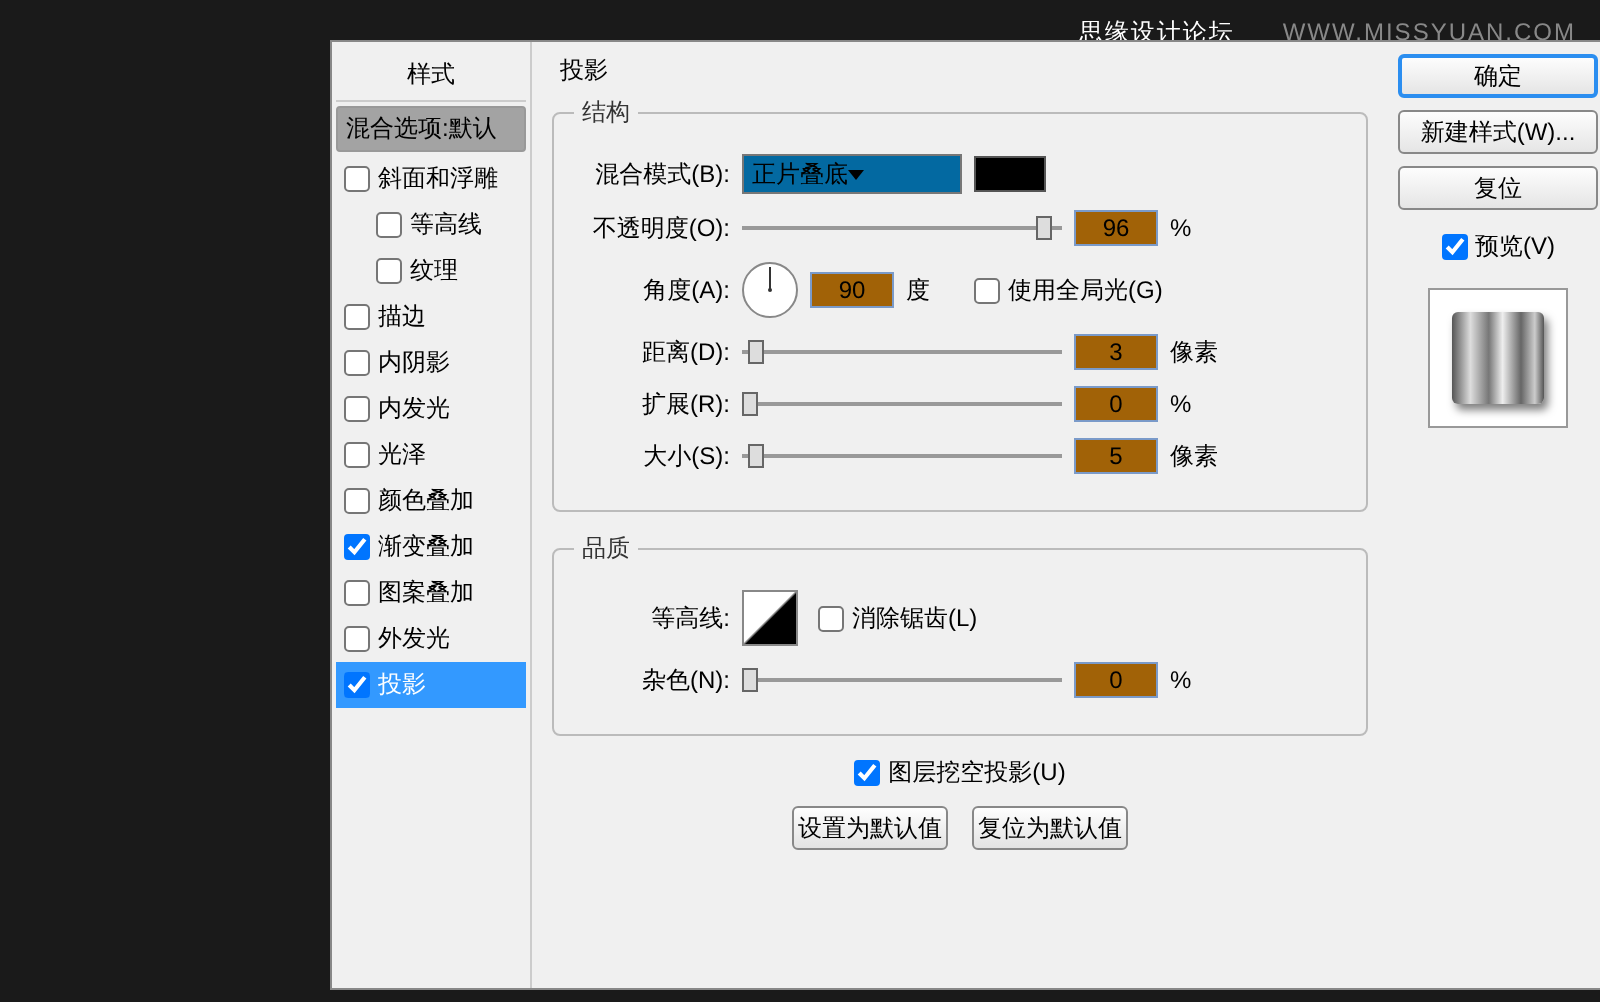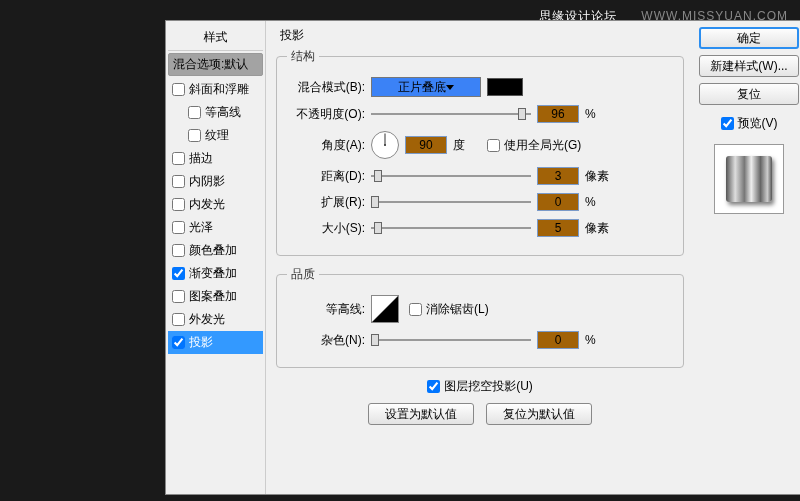--- a/index.html
+++ b/index.html
@@ -13,36 +13,36 @@
 .style-item.blend{background:#a3a3a3;border:1px solid #999;border-radius:2px;margin:2px 0;padding:2px 4px}
 .style-item.sel{background:#3399ff;color:#fff}
 .style-item input[type=checkbox]{margin-right:4px}
 .style-item.indent{padding-left:20px}
 .col-settings{flex:1;padding:6px 10px;position:relative}
 .panel-title{margin-bottom:4px;margin-left:4px}
 fieldset{border:1px solid #bbb;border-radius:4px;padding:12px 10px 10px;margin-bottom:10px}
 legend{padding:0 4px;color:#333}
 .row{display:flex;align-items:center;margin-bottom:8px}
 .lab{width:78px;text-align:right;margin-right:6px;white-space:nowrap}
-.combo{width:110px;height:20px;background:#3b82f6;border:1px solid #777;display:flex;align-items:center;justify-content:center;padding:0 4px}
+.combo{width:110px;height:20px;background:#0369a1;border:1px solid #777;display:flex;align-items:center;justify-content:flex-start;padding:0 4px}
 .combo .arr{width:0;height:0;border-left:4px solid transparent;border-right:4px solid transparent;border-top:5px solid #000}
 .swatch{width:36px;height:18px;background:#000;border:1px solid #555;margin-left:6px}
 .slider{flex:1;height:16px;position:relative;margin-right:6px;max-width:160px}
 .slider .track{position:absolute;top:7px;left:0;right:0;height:2px;background:#999}
 .slider .thumb{position:absolute;top:2px;width:8px;height:12px;background:#ddd;border:1px solid #666}
 .numbox{width:42px;height:18px;border:1px solid #7a9ac9;background:#a16207;text-align:center;line-height:16px}
 .unit{margin-left:6px;min-width:24px}
 .angle{width:28px;height:28px;border:1px solid #888;border-radius:50%;background:#fff;position:relative;margin-right:6px}
 .angle::after{content:"";position:absolute;left:50%;top:50%;width:12px;height:1px;background:#333;transform-origin:left;transform:rotate(-90deg)}
 .angle::before{content:"";position:absolute;left:50%;top:50%;width:2px;height:2px;background:#333;border-radius:50%;transform:translate(-50%,-50%)}
 .contour{width:28px;height:28px;border:1px solid #888;background:linear-gradient(135deg,#fff 0%,#fff 48%,#000 52%,#000 100%);margin-right:10px}
 .cb{display:flex;align-items:center}
 .cb input{margin-right:4px}
 .btn-row{display:flex;justify-content:center;gap:12px;margin-top:6px}
-.btn{height:22px;padding:0 16px;background:linear-gradient(#fefefe,#e3e3e3);border:1px solid #888;border-radius:3px;line-height:20px;cursor:default}
+.btn{height:22px;padding:0 2px;background:linear-gradient(#fefefe,#e3e3e3);border:1px solid #888;border-radius:3px;line-height:20px;cursor:default}
 .col-right{width:110px;padding:6px;display:flex;flex-direction:column;align-items:center;gap:6px}
 .rbtn{width:100px;height:22px;background:linear-gradient(#fdfdfd,#e5e5e5);border:1px solid #888;border-radius:3px;line-height:20px;text-align:center;cursor:default}
 .rbtn.primary{border:2px solid #2b8ef0;line-height:18px}
 .cb-preview{display:flex;align-items:center;margin-top:4px}
 .cb-preview input{margin-right:4px}
 .preview{width:70px;height:70px;background:#fff;border:1px solid #999;margin-top:6px;display:flex;align-items:center;justify-content:center}
 .preview-inner{width:46px;height:46px;background:linear-gradient(90deg,#555,#ddd 20%,#777 40%,#eee 55%,#666 75%,#ccc 90%,#555);border-radius:3px;box-shadow:2px 3px 4px rgba(0,0,0,.5)}
 </style>
 </head>
 <body>

